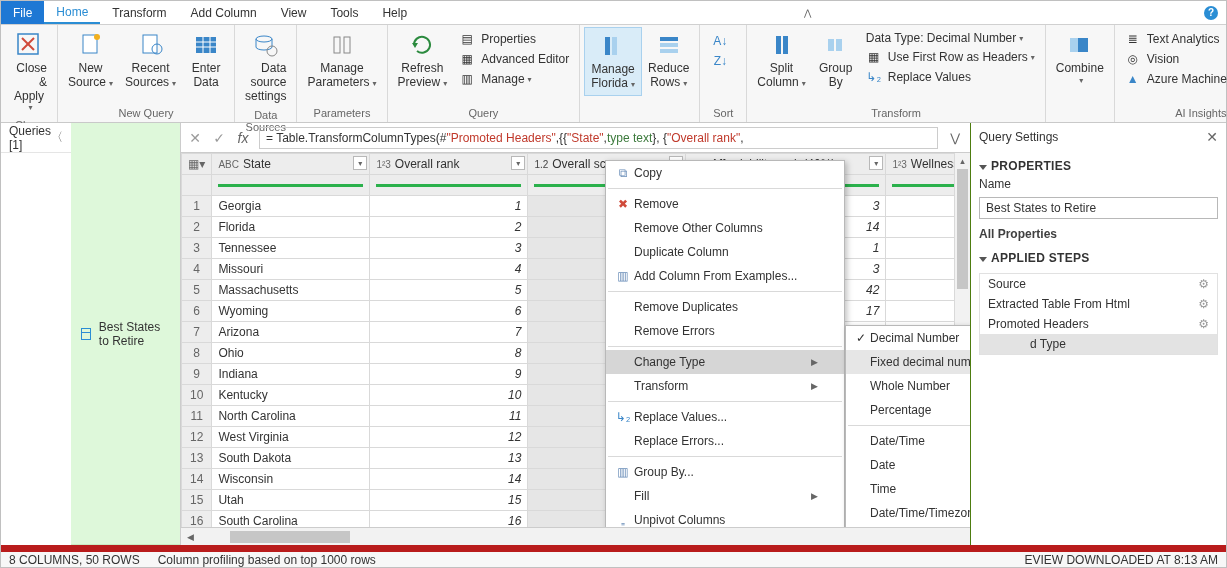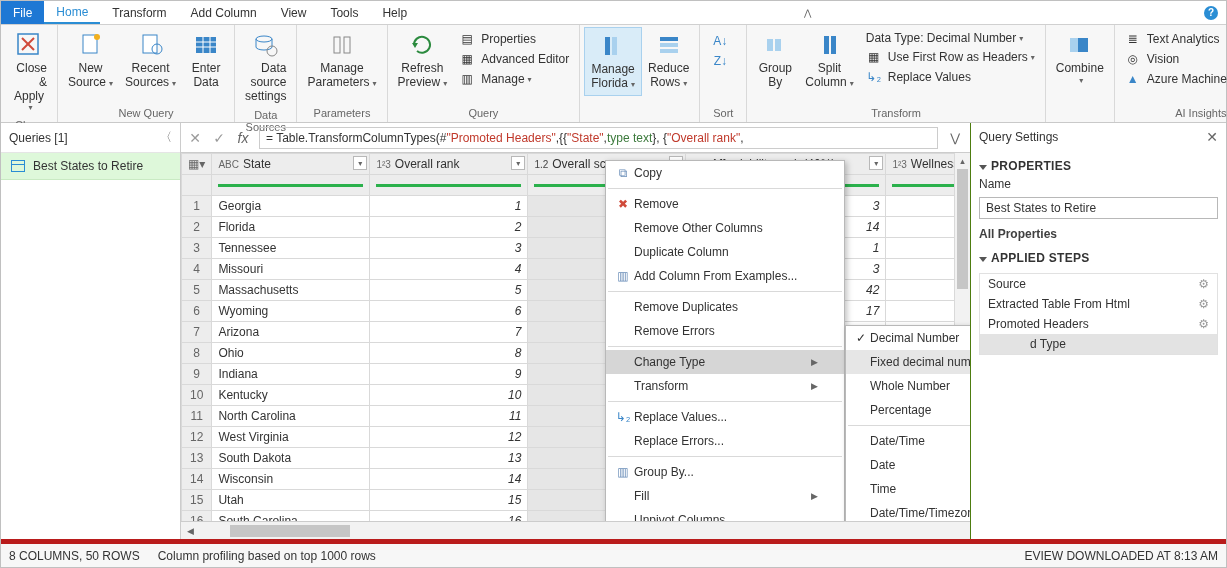--- a/index.html
+++ b/index.html
@@ -16,21 +16,21 @@
 .ribbon-group{display:flex;flex-direction:column;border-right:1px solid #d9d9d9;padding:2px 4px 0;}
 .ribbon-buttons{flex:1;display:flex;align-items:flex-start;}
 .ribbon-label{text-align:center;font-size:11px;color:#666;padding:2px 0 3px;}
 .rbtn{display:flex;flex-direction:column;align-items:center;justify-content:flex-start;padding:4px 6px;text-align:right;line-height:1.15;cursor:default;min-width:48px;}
 .rbtn .icon{width:28px;height:28px;margin-bottom:3px;display:flex;align-items:center;justify-content:center;}
 .rbtn-small{display:flex;align-items:center;padding:2px 6px;cursor:default;white-space:nowrap;}
 .rbtn-small .icon-sm{width:16px;height:16px;margin-right:6px;display:inline-flex;align-items:center;justify-content:center;}
 .stack{display:flex;flex-direction:column;justify-content:flex-start;padding-top:2px;}
 .highlight{background:#d9ecf8;border:1px solid #a9d1ee;}
 .content{flex:1;display:flex;min-height:0;}
-.queries{width:180px;border-right:1px solid #ccc;display:flex;flex-direction:column;background:#fff;}
+.queries{width:180px;border-right:1px solid #ccc;display:flex;flex-direction:row;background:#fff;}
 .panel-head{height:30px;display:flex;align-items:center;padding:0 8px;border-bottom:1px solid #e5e5e5;color:#666;}
 .panel-head .collapse{margin-left:auto;color:#666;cursor:default;}
 .query-item{display:flex;align-items:center;padding:6px 10px;background:#def8da;border-bottom:1px solid #c9eac3;}
 .tbl-icon{width:14px;height:12px;border:1px solid #2a8dd4;margin-right:8px;position:relative;}
 .tbl-icon:before{content:"";position:absolute;top:3px;left:0;right:0;border-top:1px solid #2a8dd4;}
 .center{flex:1;display:flex;flex-direction:column;min-width:0;}
 .formula-bar{height:30px;display:flex;align-items:center;border-bottom:1px solid #ccc;padding:0 6px;gap:8px;}
 .fb-btn{color:#9a9a9a;font-size:14px;width:16px;text-align:center;cursor:default;}
 .fx{font-style:italic;color:#666;}
 .fb-input{flex:1;border:1px solid #ccc;height:22px;padding:0 6px;display:flex;align-items:center;font-family:Consolas,monospace;font-size:12px;overflow:hidden;white-space:nowrap;text-align:center;}
@@ -55,21 +55,21 @@
 .settings-head{display:flex;align-items:center;color:#666;margin-bottom:4px;}
 .settings-head .close{margin-left:auto;cursor:default;color:#666;font-size:14px;}
 .section-title{font-weight:600;letter-spacing:0.3px;color:#555;font-size:11px;margin-top:6px;}
 .tri{display:inline-block;width:0;height:0;border-left:4px solid transparent;border-right:4px solid transparent;border-top:5px solid #555;margin-right:4px;vertical-align:middle;}
 .name-input{border:1px solid #b8b8b8;padding:3px 6px;margin-top:2px;}
 .link{color:#404040;cursor:default;margin-top:4px;font-weight:bold;}
 .steps{border:1px solid #e1e1e1;margin-top:4px;}
 .step{display:flex;align-items:center;padding:3px 8px;}
 .step .gear{margin-left:auto;color:#9a9a9a;}
 .step-active{background:#e3e3e3;}
-.statusbar{height:28px;border-top:5px solid #b91c1c;display:flex;align-items:center;padding:0 8px;font-size:11px;color:#555;background:#f7f7f7;}
+.statusbar{height:22px;border-top:7px solid #b91c1c;display:flex;align-items:center;padding:0 8px;font-size:11px;color:#555;background:#f7f7f7;}
 .statusbar .right{margin-left:auto;}
 .ctx-menu{position:absolute;background:#fff;border:1px solid #b8b8b8;box-shadow:2px 2px 6px rgba(0,0,0,0.25);z-index:50;}
 .ctx-item{display:flex;align-items:center;height:24px;padding:0 26px 0 6px;white-space:nowrap;cursor:default;}
 .ctx-item .mi-icon{width:22px;display:inline-flex;justify-content:center;color:#6a8db8;}
 .ctx-item .arrow{margin-left:auto;font-size:9px;color:#666;}
 .ctx-sep{height:1px;background:#d9d9d9;margin:3px 2px;}
 .ctx-hover{background:#d6d6d6;}
 .ctx-selected{background:#e6e6e6;}
 .check{width:18px;display:inline-flex;justify-content:center;}
 .vscroll{position:absolute;right:0;top:0;bottom:0;width:16px;background:#f2f2f2;border-left:1px solid #d9d9d9;}
@@ -260,36 +260,36 @@
         </div>
       </div>
       <div class="ribbon-label">Sort</div>
     </div>
 
     <div class="ribbon-group">
       <div class="ribbon-buttons">
         <div class="rbtn">
           <div class="icon">
               <svg width="28" height="28">
+                <rect x="8" y="5" width="5" height="18" fill="#3a86c8"></rect>
+                <rect x="15" y="5" width="5" height="18" fill="#3a86c8"></rect>
+              </svg>
+            </div>
+          <span>Split</span>
+            <span><span>Column</span><span class="caret">▾</span></span>
+        </div>
+        <div class="rbtn">
+          <div class="icon">
+              <svg width="28" height="28">
                 <rect x="6" y="8" width="6" height="12" fill="#a9d1ee"></rect>
                 <rect x="14" y="8" width="6" height="12" fill="#a9d1ee"></rect>
               </svg>
             </div>
           <span>Group</span>
             <span>By</span>
-        </div>
-        <div class="rbtn">
-          <div class="icon">
-              <svg width="28" height="28">
-                <rect x="8" y="5" width="5" height="18" fill="#3a86c8"></rect>
-                <rect x="15" y="5" width="5" height="18" fill="#3a86c8"></rect>
-              </svg>
-            </div>
-          <span>Split</span>
-            <span><span>Column</span><span class="caret">▾</span></span>
         </div>
         <div class="stack">
           <div class="rbtn-small">
               <span>Data Type: Decimal Number</span>
               <span class="caret">▾</span>
             </div>
           <div class="rbtn-small">
               <span class="icon-sm">▦</span>
               <span>Use First Row as Headers</span>
               <span class="caret">▾</span>

